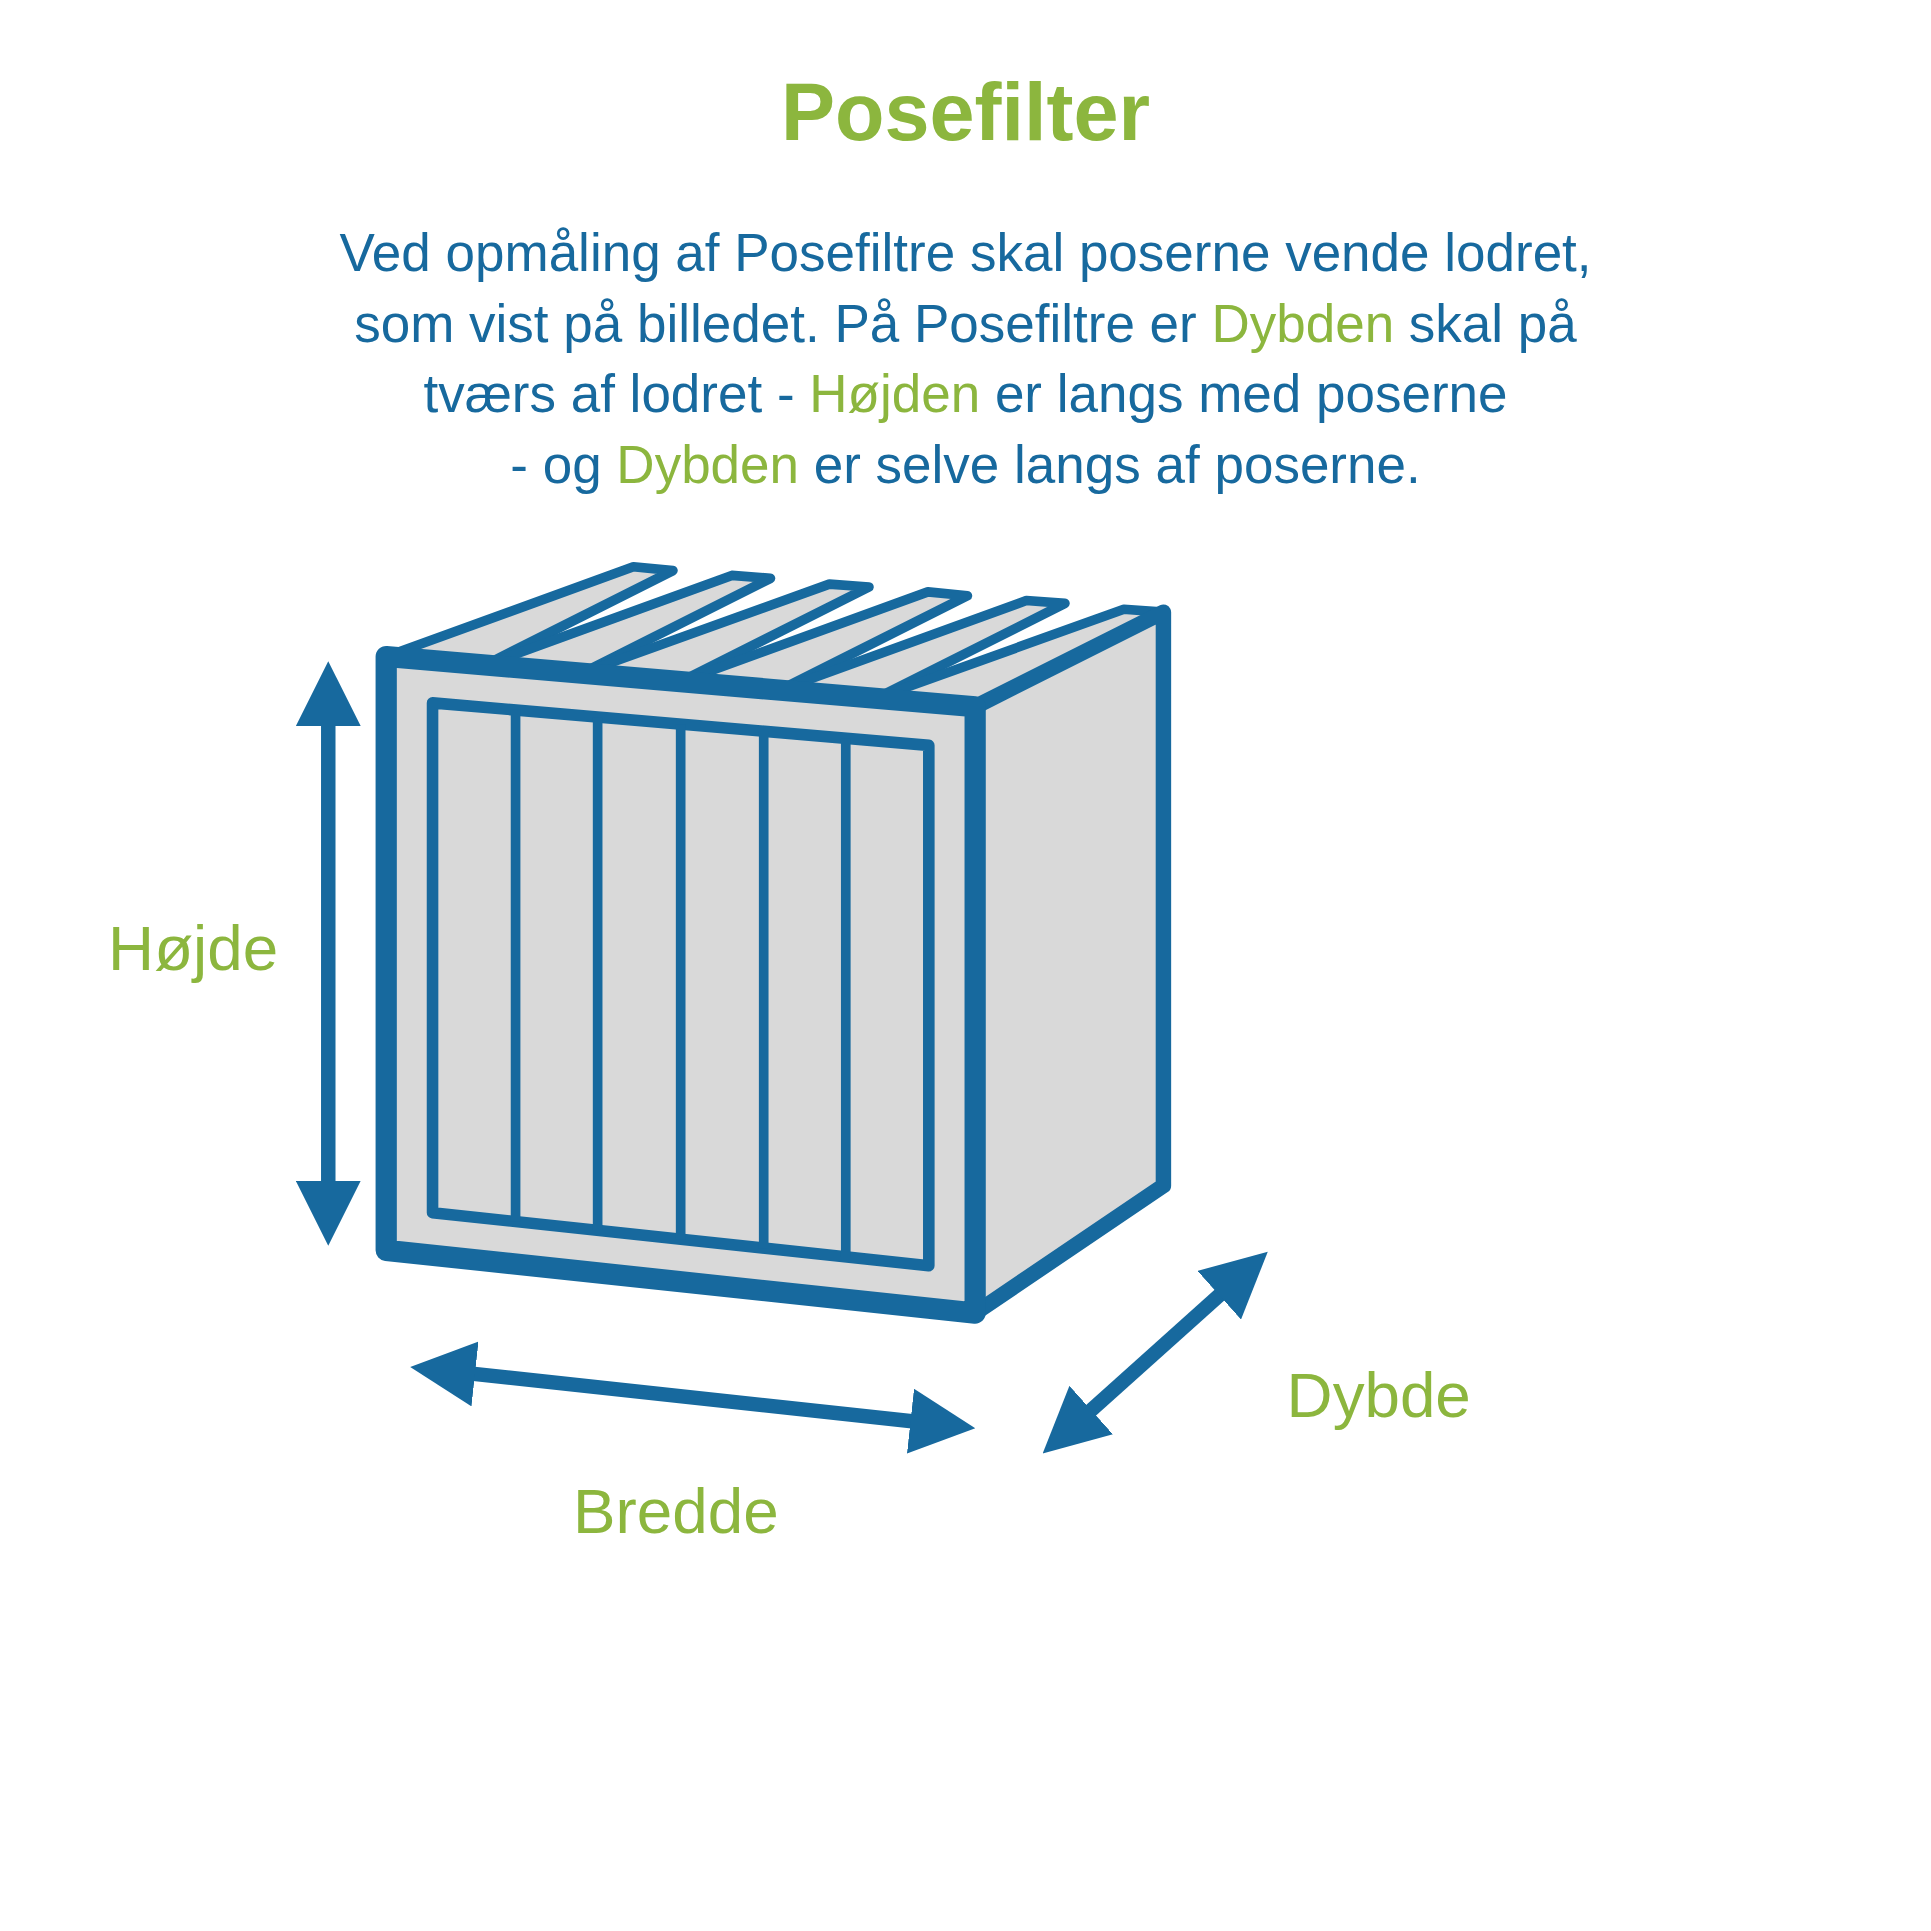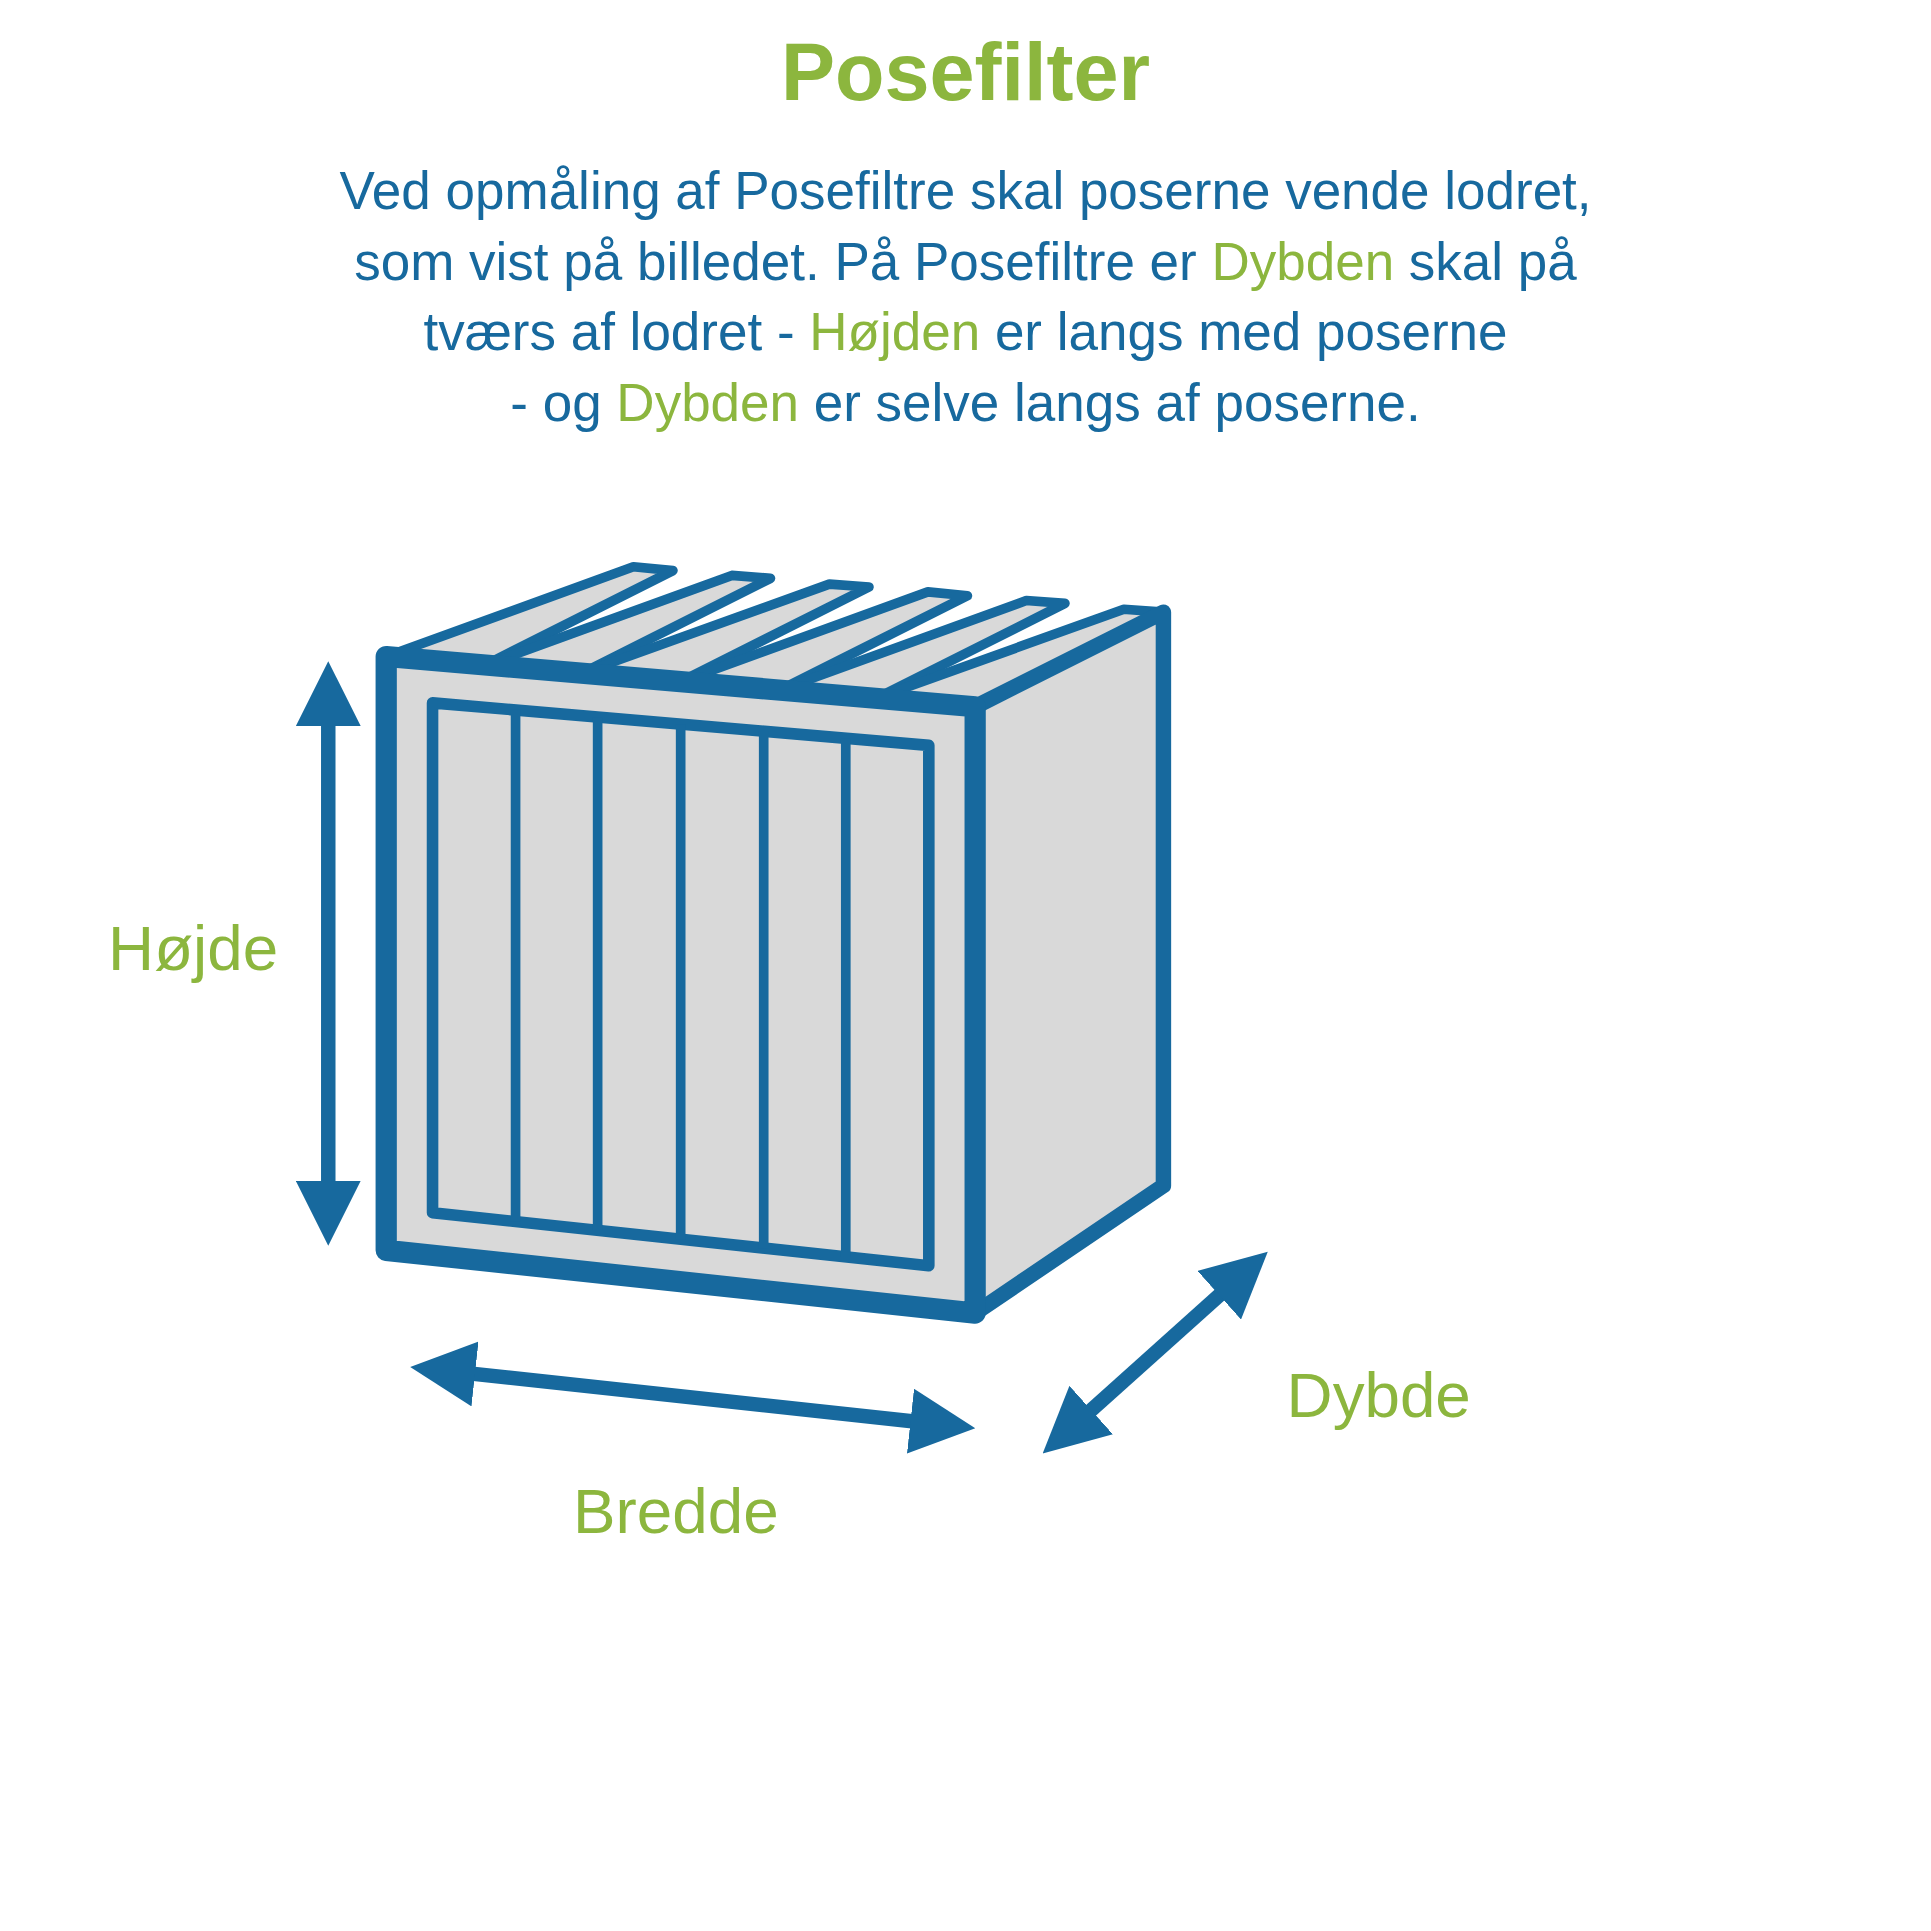--- a/index.html
+++ b/index.html
@@ -14,29 +14,29 @@
     width:1931px;height:1931px;
     background:var(--background);
     font-family:"Liberation Sans", sans-serif;
   }
   .page{
     position:relative;
     width:1931px;height:1931px;
     overflow:hidden;
   }
   h1.title{
-    margin:30px 0 0 0;
+    margin:70px 0 0 0;
     text-align:center;
     font-size:81px;
     line-height:1.05;
     font-weight:700;
     color:var(--green);
   }
   p.intro{
-    margin:41px auto 0 auto;
+    margin:63px auto 0 auto;
     width:1641px;
     text-align:center;
     font-size:53px;
     line-height:1.33;
     font-weight:400;
     color:var(--blue);
   }
   p.intro .green{ color:var(--green); }
   svg.diagram{
     position:absolute;

